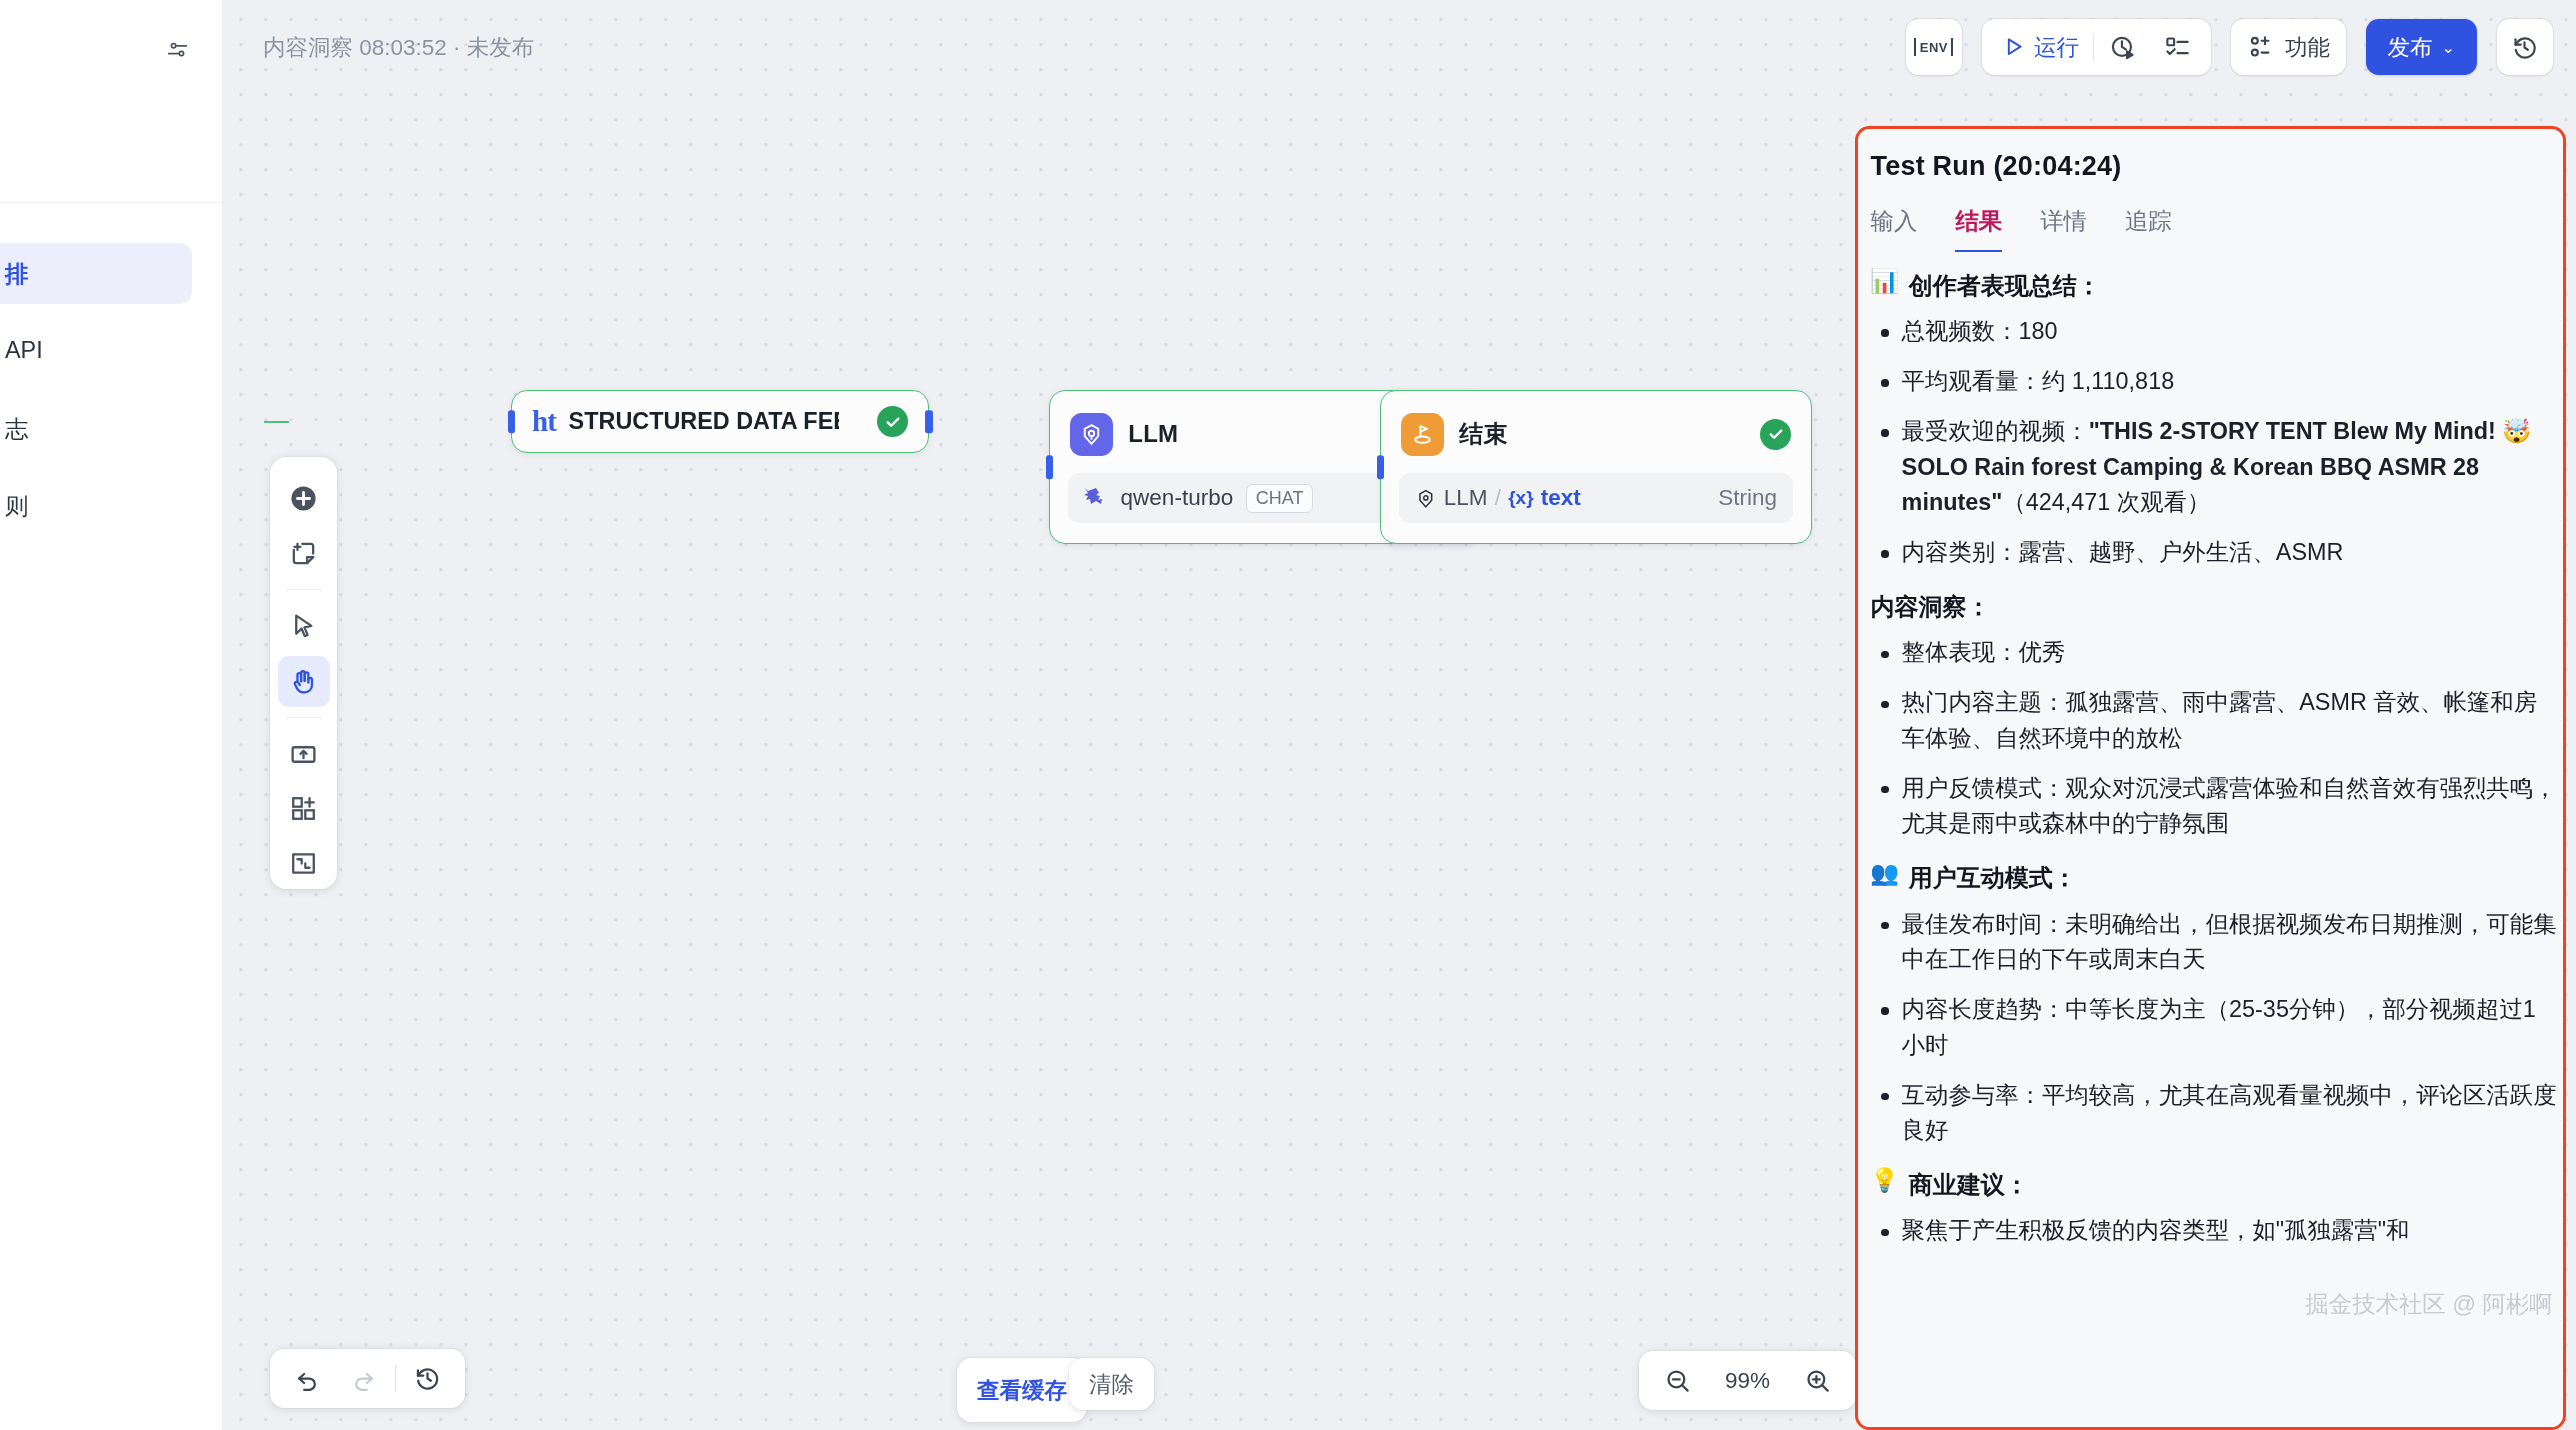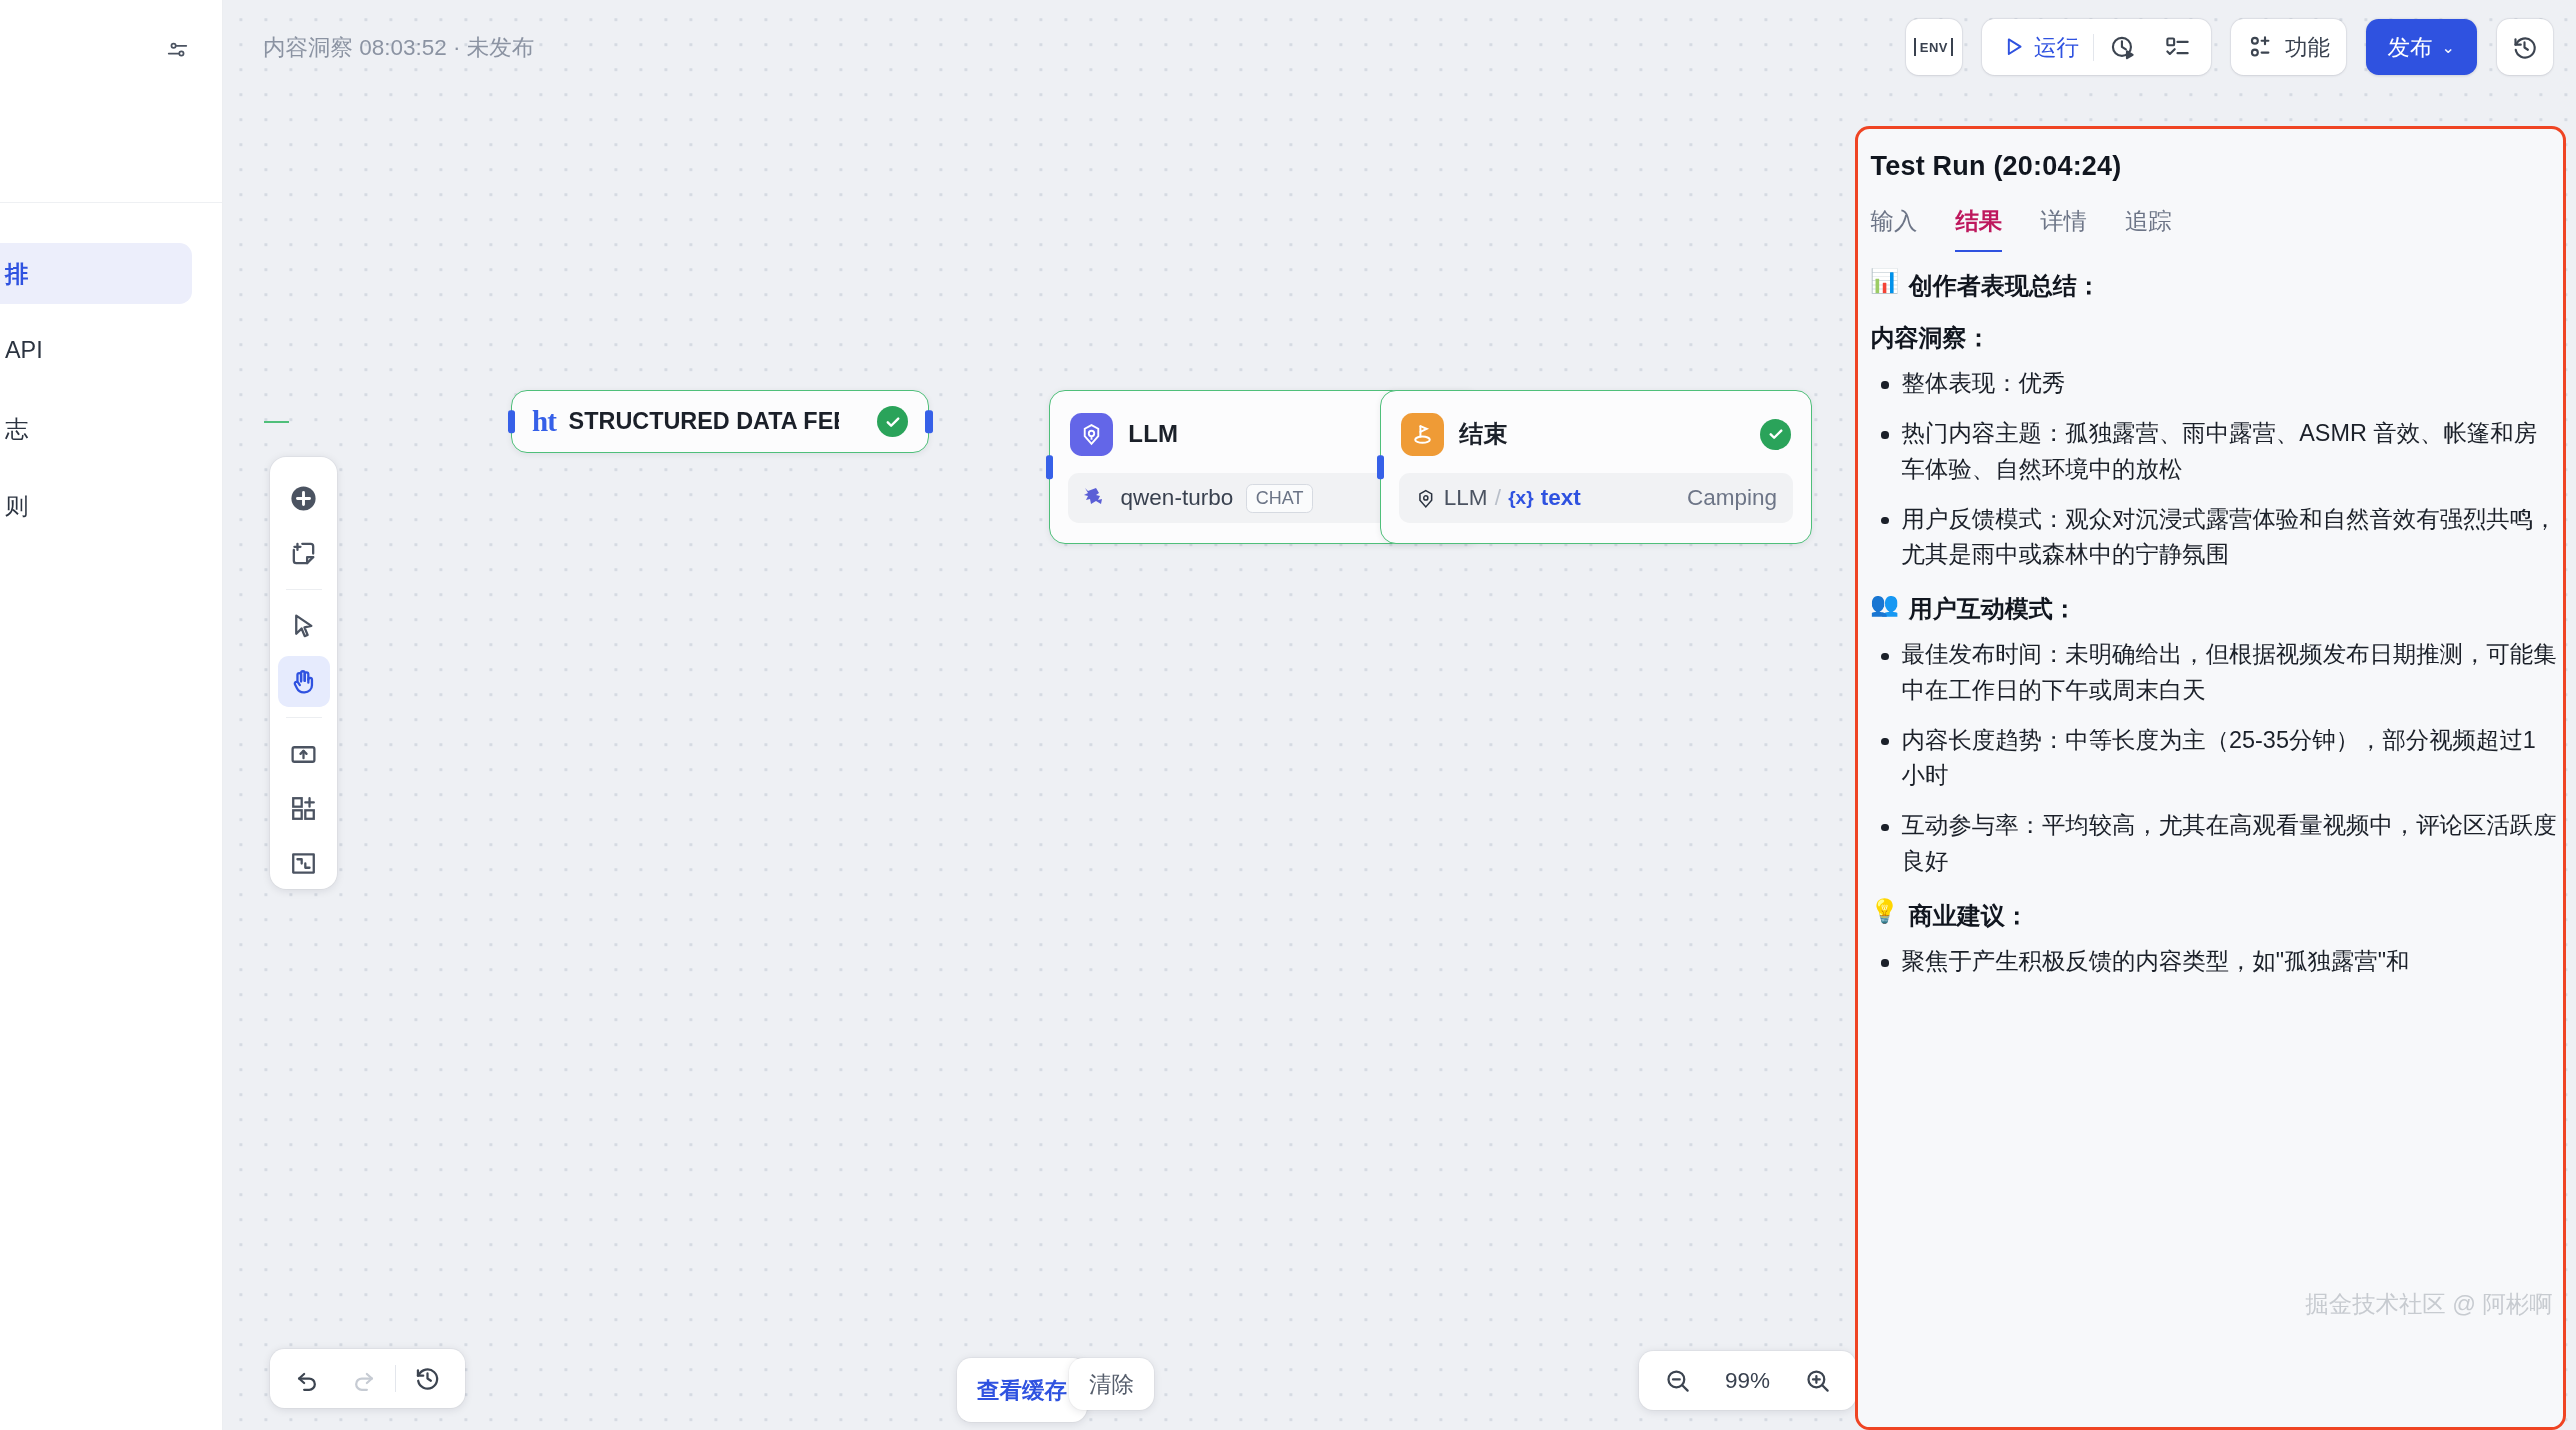--- a/index.html
+++ b/index.html
@@ -289,21 +289,21 @@
         <span style="display:flex;">
           <svg viewBox="0 0 24 24" width="21.6" height="21.6" fill="none" stroke="#2b3340" stroke-width="1.7">
               <path d="M12 3l6.5 3.5v7L12 21l-6.5-7.5v-7L12 3z"></path>
               <circle cx="12" cy="11" r="2.3"></circle>
             </svg>
         </span>
         <span style="color:#4b5361;">LLM</span>
         <span style="color:#b9bfc9;">/</span>
         <span style="color:#2f52e0;font-weight:700;font-size:19px;">{x}</span>
         <span style="color:#2f52e0;font-weight:700;">text</span>
-        <span style="margin-left:auto;color:#6d7587;">Camping</span>
+        <span style="margin-left:auto;color:#6d7587;">String</span>
       </div>
     </div>
 
     <div class="minimap">
       <div class="mm-view">
         <div class="mm-node" style="left:12.6px; top:56px; width:43px;"></div>
         <div class="mm-node" style="left:63px; top:54px; width:38px;"></div>
         <div class="mm-node" style="left:108px; top:54px; width:36px;"></div>
       </div>
     </div>
@@ -496,20 +496,26 @@
       <div class="tab">详情</div>
       <div class="tab">追踪</div>
     </div>
 
     <div class="panel-body">
 
       <div class="sec-head" style="margin-top:3.6px;">
         <span class="emoji">📊</span>
         <span>创作者表现总结：</span>
       </div>
+      <ul class="blist">
+        <li>总视频数：180</li>
+        <li>平均观看量：约 1,110,818</li>
+        <li>最受欢迎的视频：<span class="b">"THIS 2-STORY TENT Blew My Mind! 🤯 SOLO Rain forest Camping &amp; Korean BBQ ASMR 28 minutes"</span>（424,471 次观看）</li>
+        <li>内容类别：露营、越野、户外生活、ASMR</li>
+      </ul>
 
       <div class="sec-head plain">
         <span>内容洞察：</span>
       </div>
       <ul class="blist">
         <li>整体表现：优秀</li>
         <li>热门内容主题：孤独露营、雨中露营、ASMR 音效、帐篷和房车体验、自然环境中的放松</li>
         <li>用户反馈模式：观众对沉浸式露营体验和自然音效有强烈共鸣，尤其是雨中或森林中的宁静氛围</li>
       </ul>
 

